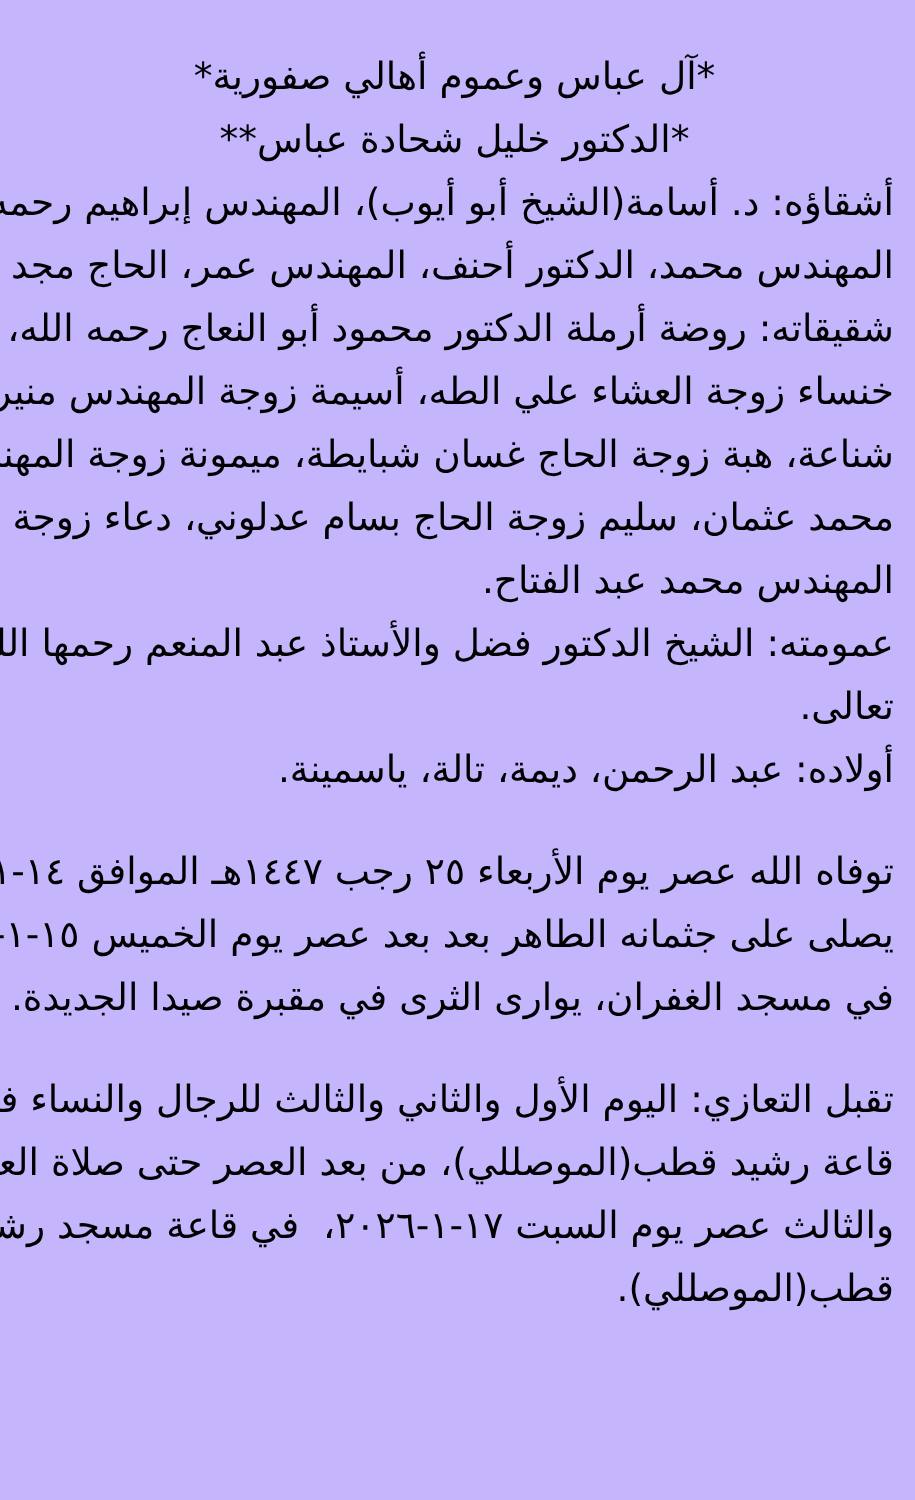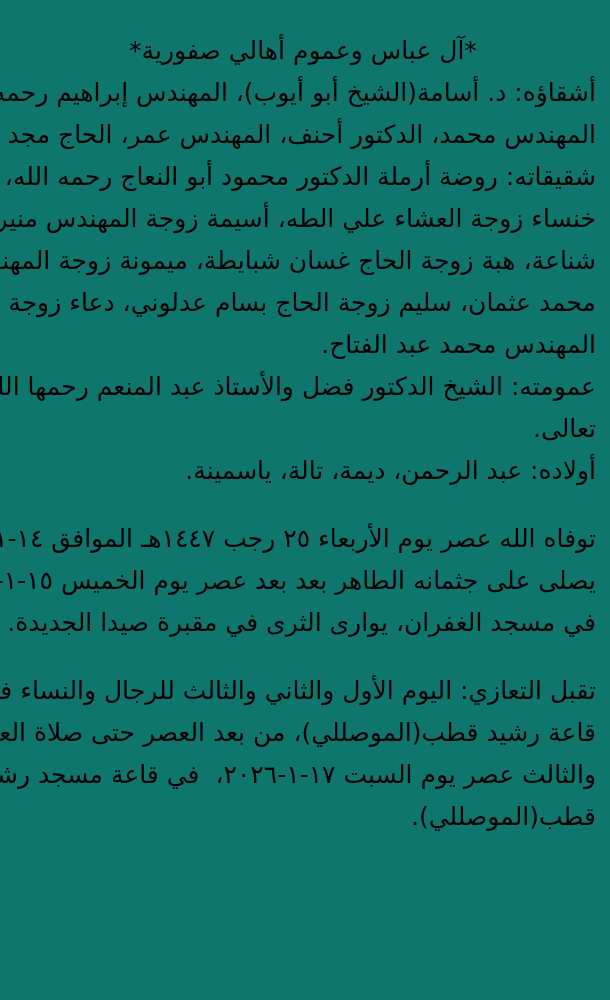--- a/index.html
+++ b/index.html
@@ -5,21 +5,21 @@
   html, body {
     margin: 0;
     padding: 0;
     background: #ffffff;
   }
   .page {
     position: relative;
     width: 610px;
     height: 1000px;
     box-sizing: border-box;
-    background: #0f766e;
+    background: #c4b5fd;
     color: #000000;
     direction: rtl;
     unicode-bidi: embed;
     font-family: "DejaVu Sans", sans-serif;
     font-size: 25px;
     line-height: 42px;
     padding: 30px 14px 0 10px;
     overflow: hidden;
   }
   .header-block {
@@ -41,20 +41,21 @@
     margin-top: 26px; 
   }
 </style>
 </head>
 <body>
 
 <div class="page">
 
   <div class="header-block section">
     <div class="line">*آل عباس وعموم أهالي صفورية*</div>
+    <div class="line">*الدكتور خليل شحادة عباس**</div>
   </div>
 
   <div class="section">
     <div class="line">أشقاؤه: د. أسامة(الشيخ أبو أيوب)، المهندس إبراهيم رحمه الله،</div>
     <div class="line">المهندس محمد، الدكتور أحنف، المهندس عمر، الحاج مجد الدين.</div>
   </div>
 
   <div class="section">
     <div class="line">شقيقاته: روضة أرملة الدكتور محمود أبو النعاج رحمه الله،</div>
     <div class="line">خنساء زوجة العشاء علي الطه، أسيمة زوجة المهندس منير</div>

